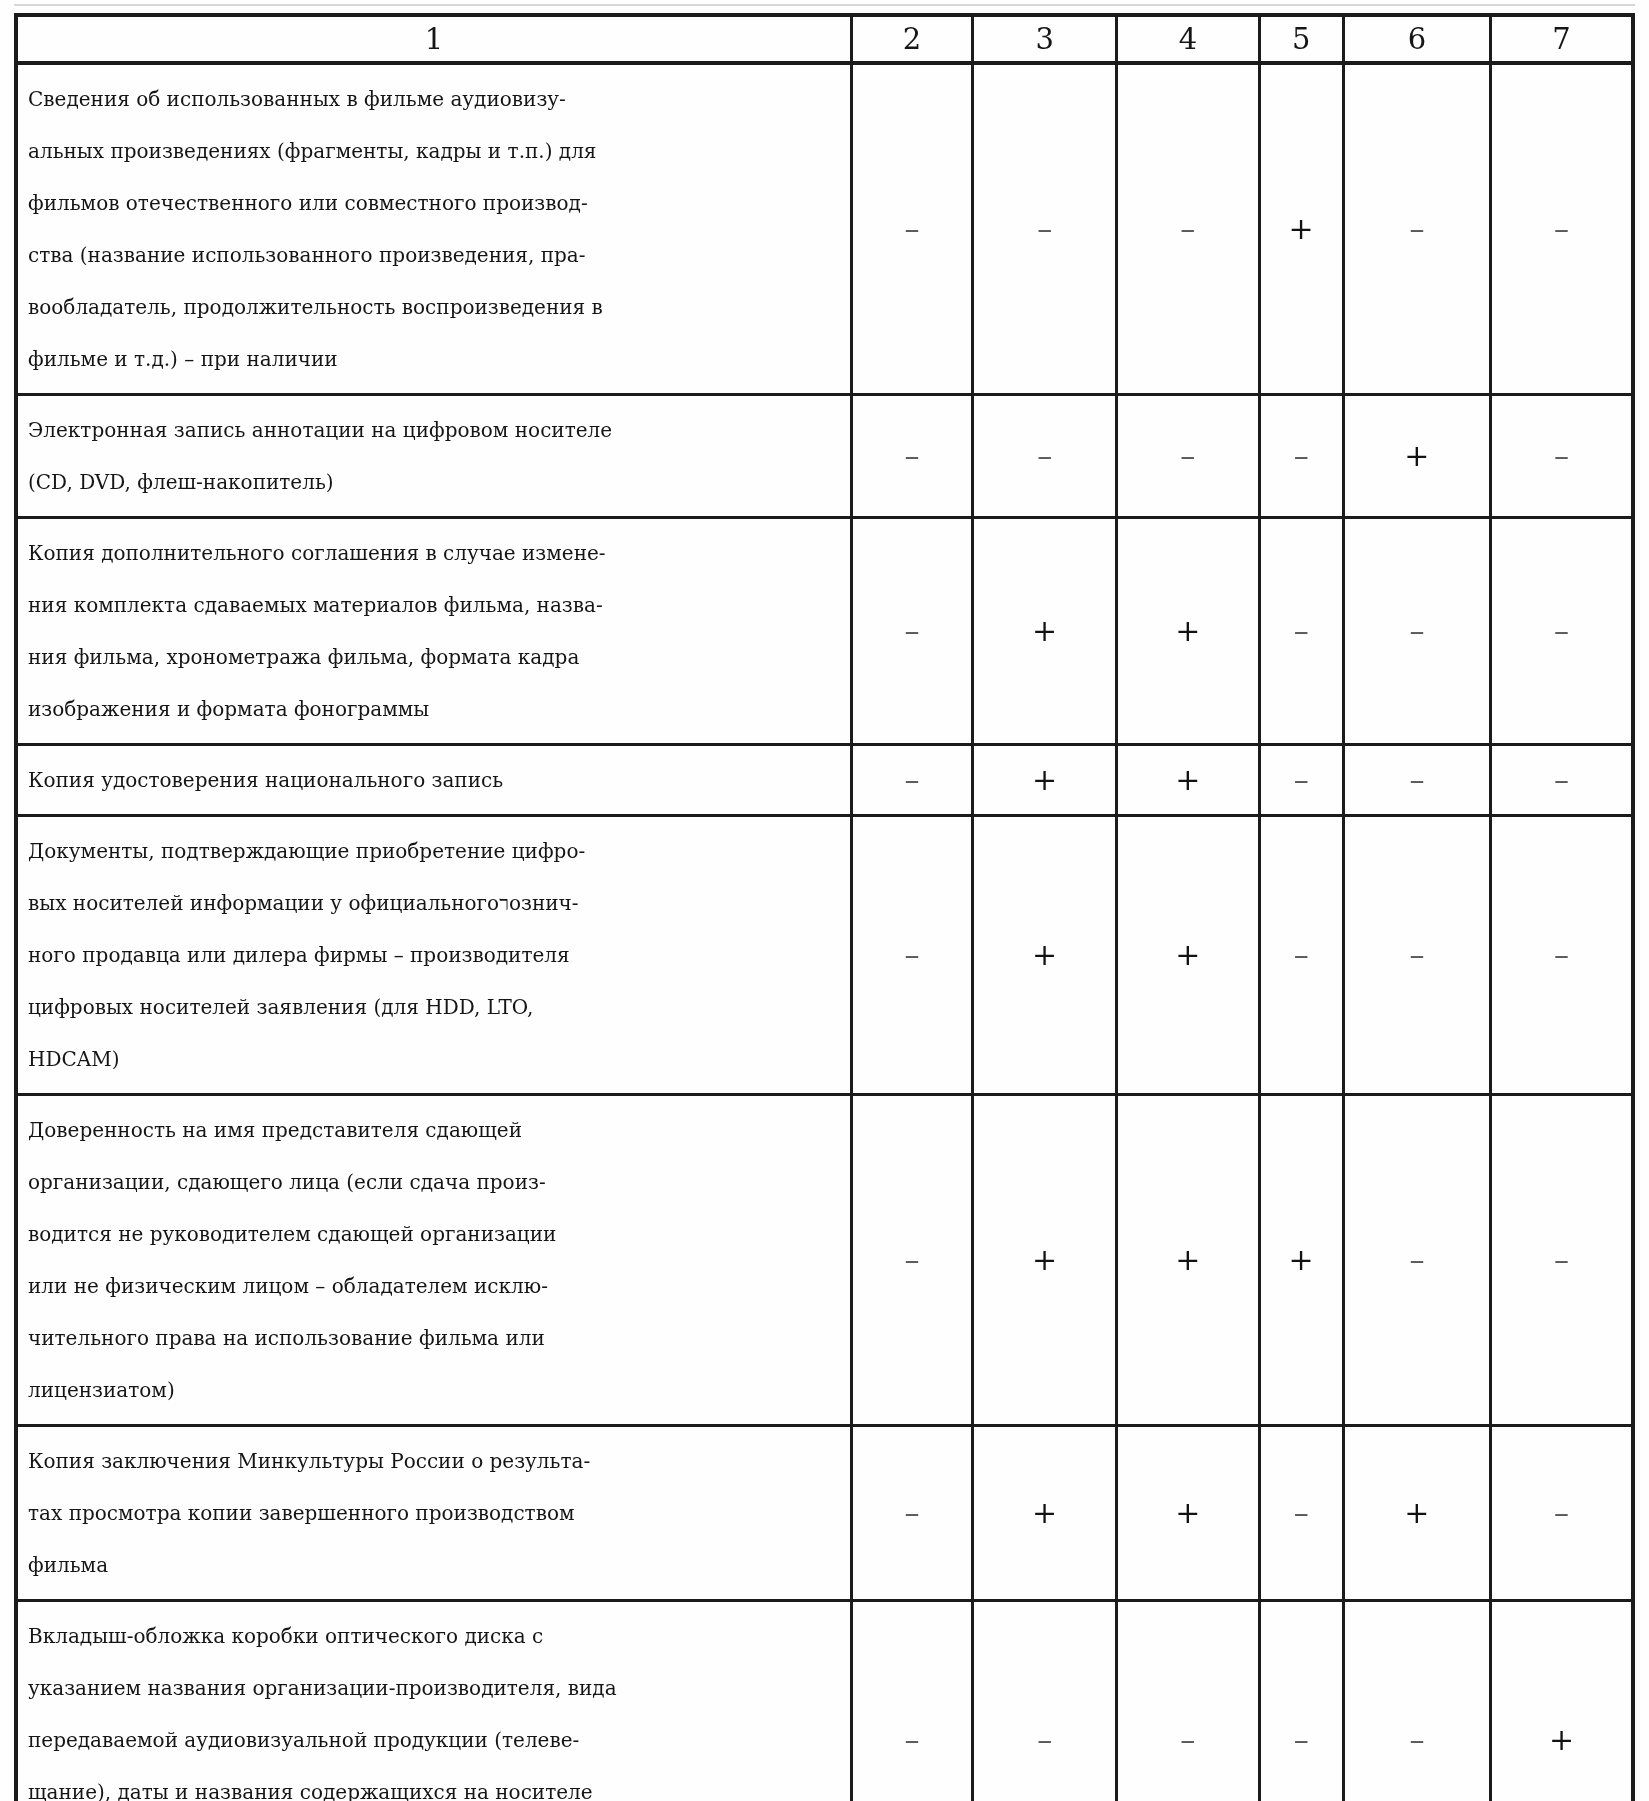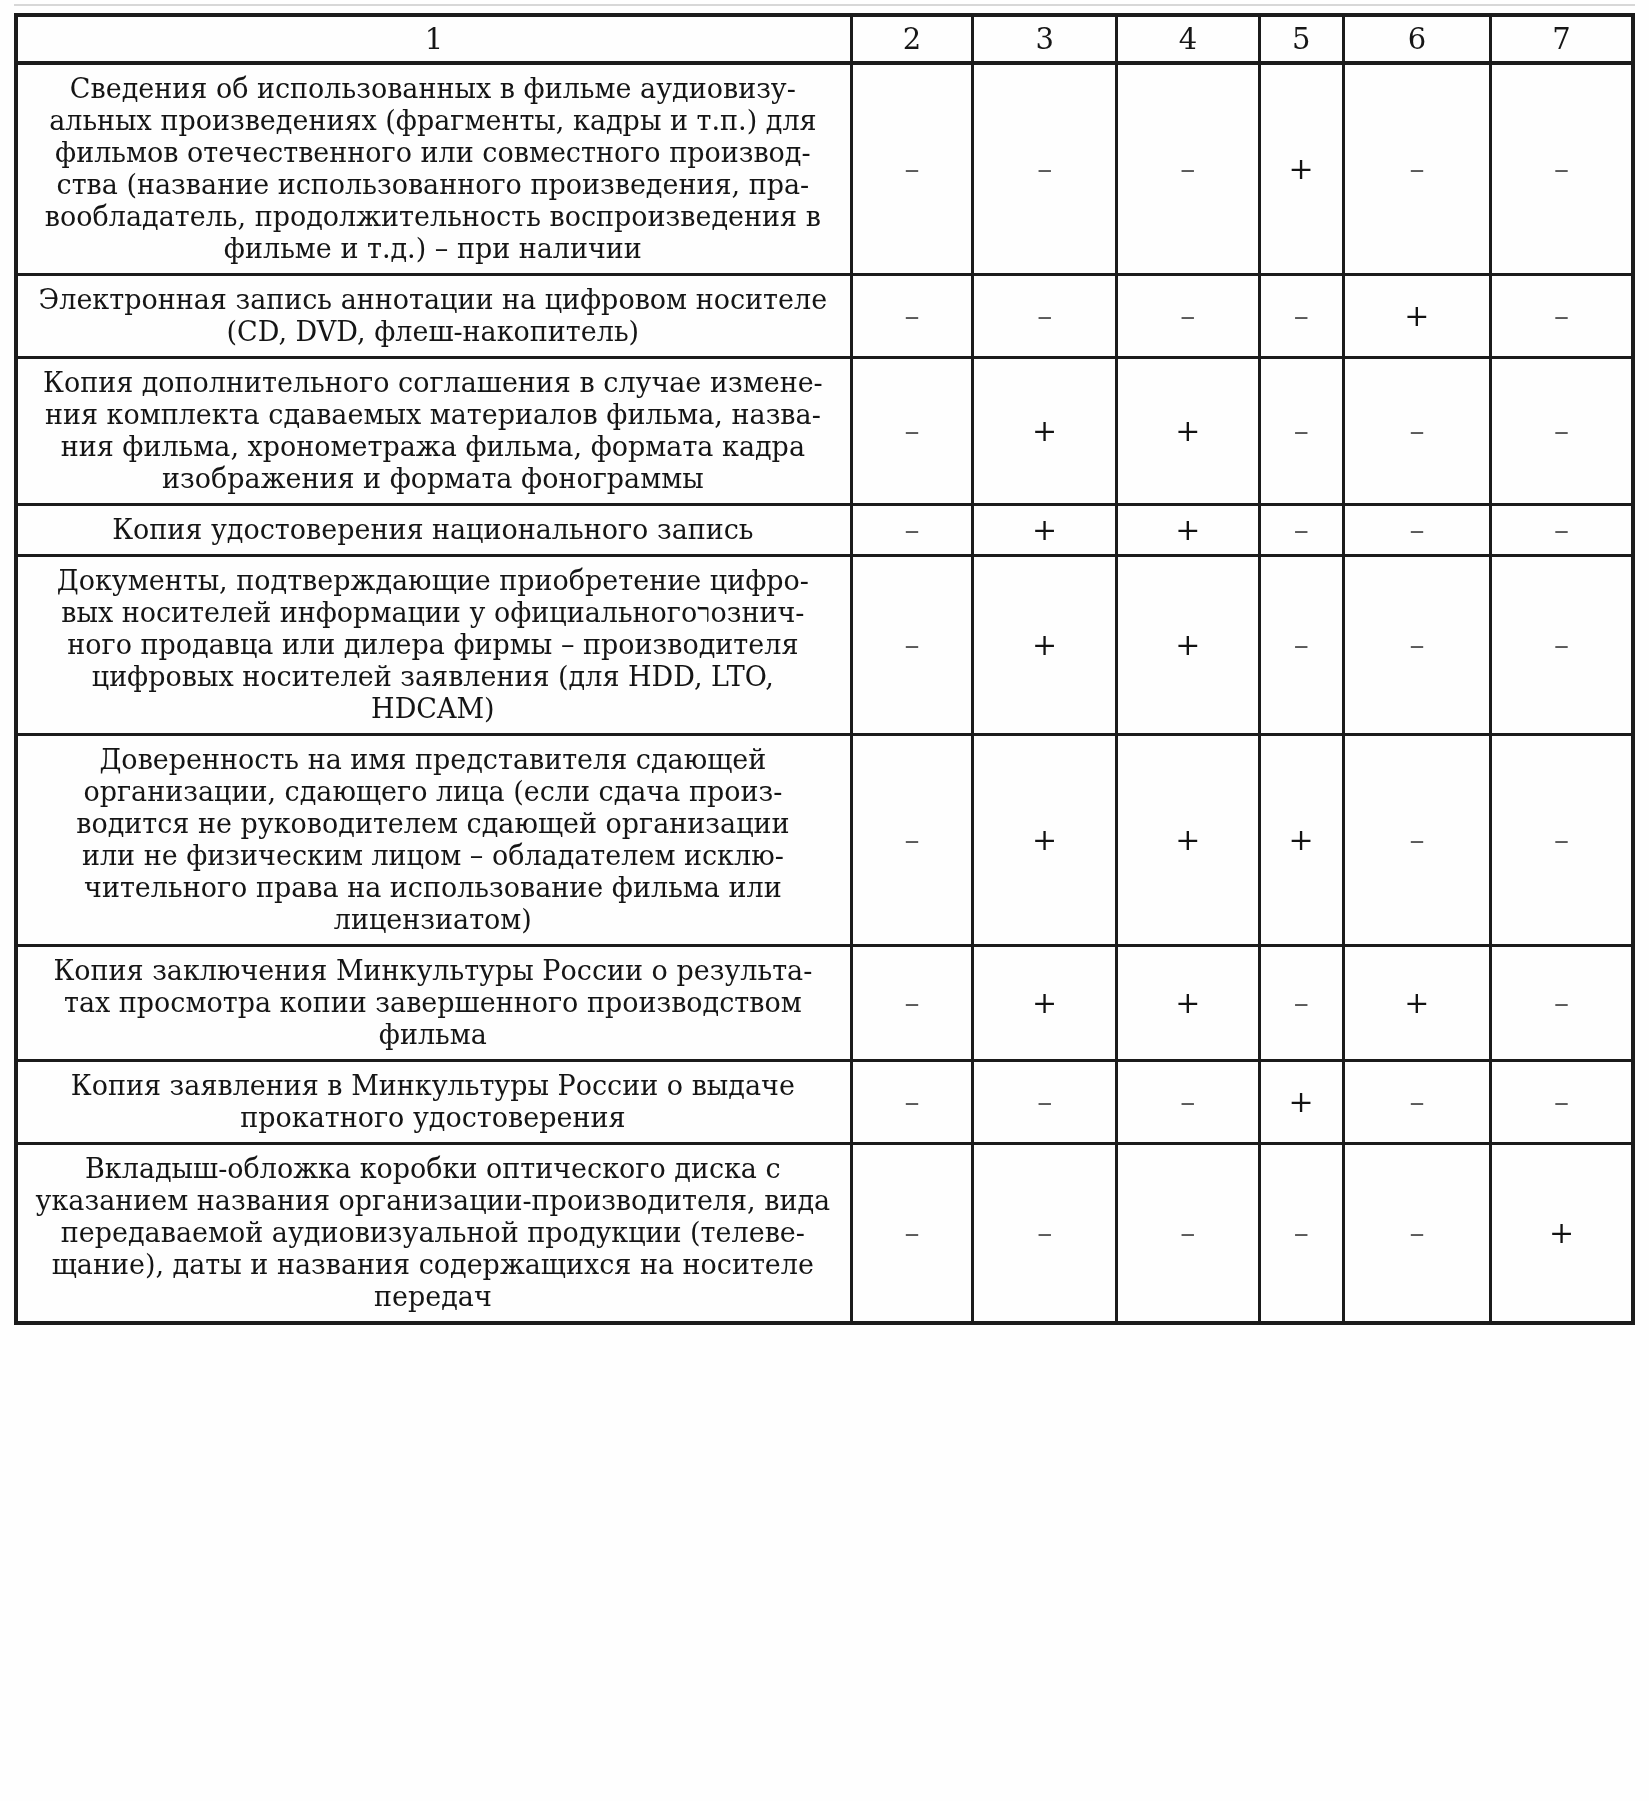--- a/index.html
+++ b/index.html
@@ -29,24 +29,24 @@
   }
   .doc-table thead th{
     font-weight:normal;
     font-size:29px;
     padding:5px 4px;
     text-align:center;
     border-bottom:4px solid #1b1b1b;
     color:#161616;
   }
   td.desc{
-    font-size:27px;
-    line-height:32px;
+    font-size:20px;
+    line-height:52px;
     padding:8px 12px 8px 10px;
-    text-align:center;
+    text-align:left;
     vertical-align:top;
     white-space:pre-line;
     overflow-wrap:break-word;
   }
   td.val{
     text-align:center;
     vertical-align:middle;
     font-size:30px;
     line-height:30px;
   }
@@ -164,30 +164,20 @@
 тах просмотра копии завершенного производством
 фильма</td>
           <td class="val minus">–</td>
           <td class="val plus">+</td>
           <td class="val plus">+</td>
           <td class="val minus">–</td>
           <td class="val plus">+</td>
           <td class="val minus">–</td>
         </tr>
         <tr>
-          <td class="desc">Копия заявления в Минкультуры России о выдаче
-прокатного удостоверения</td>
-          <td class="val minus">–</td>
-          <td class="val minus">–</td>
-          <td class="val minus">–</td>
-          <td class="val plus">+</td>
-          <td class="val minus">–</td>
-          <td class="val minus">–</td>
-        </tr>
-        <tr>
           <td class="desc">Вкладыш-обложка коробки оптического диска с
 указанием названия организации-производителя, вида
 передаваемой аудиовизуальной продукции (телеве-
 щание), даты и названия содержащихся на носителе
 передач</td>
           <td class="val minus">–</td>
           <td class="val minus">–</td>
           <td class="val minus">–</td>
           <td class="val minus">–</td>
           <td class="val minus">–</td>

